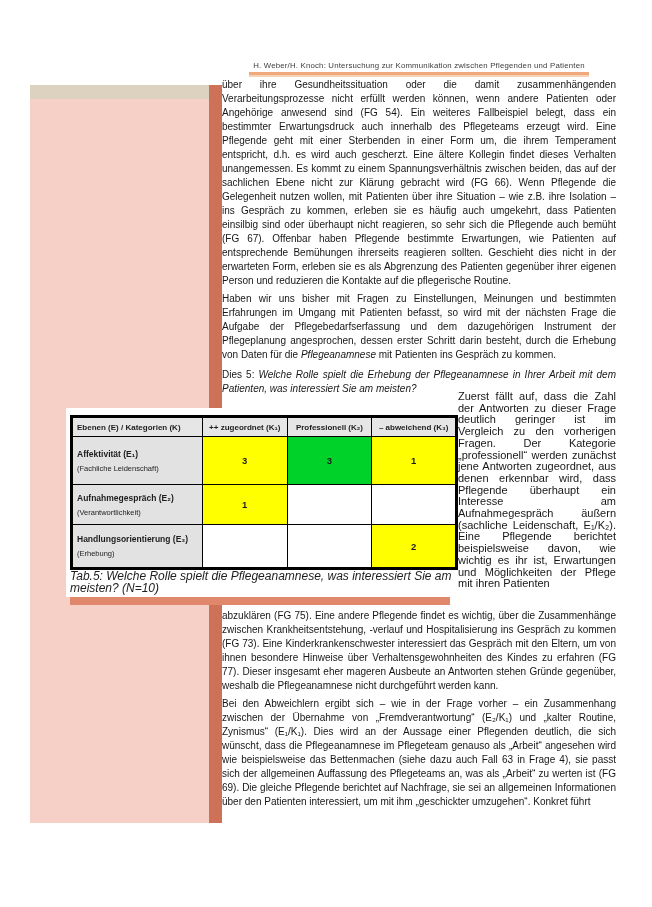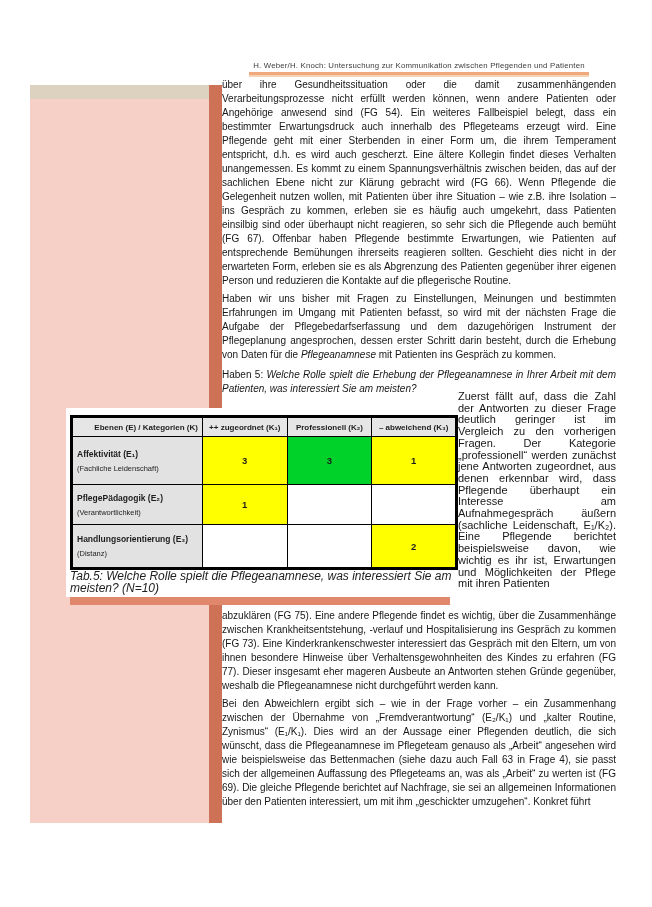--- a/index.html
+++ b/index.html
@@ -31,21 +31,21 @@
   .salmon-bar { position:absolute; left:70px; top:597px; width:380px; height:8px; }
   
   .results-table {
     position:absolute; left:70px; top:415px; width:388px;
     border-collapse:collapse; table-layout:fixed; background:#ffffff;
     border:3px solid #000000;
   }
   .results-table th, .results-table td { border:1px solid #000000; padding:2px 4px; vertical-align:middle; }
   .results-table col.c-label { width:34%; }
   .results-table col.c-val { width:22%; }
-  th.tbl-head { font-size:8px; font-weight:bold; text-align:right; height:20px; }
+  th.tbl-head { font-size:8px; font-weight:bold; text-align:left; height:20px; }
   th.tbl-head.center { text-align:center; }
   td.row-label { font-size:8.5px; text-align:left; padding:0 4px; }
   td.row-label .lbl { font-weight:bold; display:block; }
   td.row-label .sub { font-size:7.5px; display:block; margin-top:5px; }
   td.value-cell { font-size:9.5px; font-weight:bold; text-align:center; }
   tr.r1 { height:48px; } tr.r2 { height:40px; } tr.r3 { height:44px; }
   
   .table-caption {
     position:absolute; left:70px; top:570px; width:388px;
     font-size:12px; line-height:12px; font-style:italic; color:#1d1d1d;
@@ -77,21 +77,21 @@
     <div class="deco-coral" style="background-color: rgb(205, 113, 87);"></div>
   </div>
 
   <div class="running-header">
     <span class="rh-text">H. Weber/H. Knoch: Untersuchung zur Kommunikation zwischen Pflegenden und Patienten</span>
   </div>
 
   <div class="col-main">
     <p class="body-text">über ihre Gesundheitssituation oder die damit zusammenhängenden Verarbeitungsprozesse nicht erfüllt werden können, wenn andere Patienten oder Angehörige anwesend sind (FG 54). Ein weiteres Fallbeispiel belegt, dass ein bestimmter Erwartungsdruck auch innerhalb des Pflegeteams erzeugt wird. Eine Pflegende geht mit einer Sterbenden in einer Form um, die ihrem Temperament entspricht, d.h. es wird auch gescherzt. Eine ältere Kollegin findet dieses Verhalten unangemessen. Es kommt zu einem Spannungsverhältnis zwischen beiden, das auf der sachlichen Ebene nicht zur Klärung gebracht wird (FG 66). Wenn Pflegende die Gelegenheit nutzen wollen, mit Patienten über ihre Situation – wie z.B. ihre Isolation – ins Gespräch zu kommen, erleben sie es häufig auch umgekehrt, dass Patienten einsilbig sind oder überhaupt nicht reagieren, so sehr sich die Pflegende auch bemüht (FG 67). Offenbar haben Pflegende bestimmte Erwartungen, wie Patienten auf entsprechende Bemühungen ihrerseits reagieren sollten. Geschieht dies nicht in der erwarteten Form, erleben sie es als Abgrenzung des Patienten gegenüber ihrer eigenen Person und reduzieren die Kontakte auf die pflegerische Routine.</p>
     <p class="body-text"><span>Haben wir uns bisher mit Fragen zu Einstellungen, Meinungen und bestimmten Erfahrungen im Umgang mit Patienten befasst, so wird mit der nächsten Frage die Aufgabe der Pflegebedarfserfassung und dem dazugehörigen Instrument der Pflegeplanung angesprochen, dessen erster Schritt darin besteht, durch die Erhebung von Daten für die </span><span class="it">Pflegeanamnese</span><span> mit Patienten ins Gespräch zu kommen.</span></p>
-    <p class="body-text question"><span>Haben 5:</span><span class="it"> Welche Rolle spielt die Erhebung der Pflegeanamnese in Ihrer Arbeit mit dem Patienten, was interessiert Sie am meisten?</span></p>
+    <p class="body-text question"><span>Dies 5:</span><span class="it"> Welche Rolle spielt die Erhebung der Pflegeanamnese in Ihrer Arbeit mit dem Patienten, was interessiert Sie am meisten?</span></p>
   </div>
 
   <div class="table-backing"></div>
 
   <table class="results-table">
     <colgroup>
       <col class="c-label">
         <col class="c-val">
         <col class="c-val">
         <col class="c-val">
@@ -107,31 +107,31 @@
         <td class="row-label" style="background-color: rgb(226, 226, 226);">
           <span class="lbl">Affektivität (E₁)</span>
           <span class="sub">(Fachliche Leidenschaft)</span>
         </td>
         <td class="value-cell" style="background-color: rgb(255, 255, 0);">3</td>
         <td class="value-cell" style="background-color: rgb(0, 210, 42);">3</td>
         <td class="value-cell" style="background-color: rgb(255, 255, 0);">1</td>
       </tr>
       <tr class="r2">
         <td class="row-label" style="background-color: rgb(226, 226, 226);">
-          <span class="lbl">PflegePädagogik (E₂)</span>
+          <span class="lbl">Aufnahmegespräch (E₂)</span>
           <span class="sub">(Verantwortlichkeit)</span>
         </td>
         <td class="value-cell" style="background-color: rgb(255, 255, 0);">1</td>
         <td class="value-cell" style="background-color: rgb(255, 255, 255);"></td>
         <td class="value-cell" style="background-color: rgb(255, 255, 255);"></td>
       </tr>
       <tr class="r3">
         <td class="row-label" style="background-color: rgb(226, 226, 226);">
           <span class="lbl">Handlungsorientierung (E₃)</span>
-          <span class="sub">(Distanz)</span>
+          <span class="sub">(Erhebung)</span>
         </td>
         <td class="value-cell" style="background-color: rgb(255, 255, 255);"></td>
         <td class="value-cell" style="background-color: rgb(255, 255, 255);"></td>
         <td class="value-cell" style="background-color: rgb(255, 255, 0);">2</td>
       </tr>
     </tbody>
   </table>
 
   <div class="table-caption">Tab.5: Welche Rolle spielt die Pflegeanamnese, was interessiert Sie am meisten? (N=10)</div>
 

